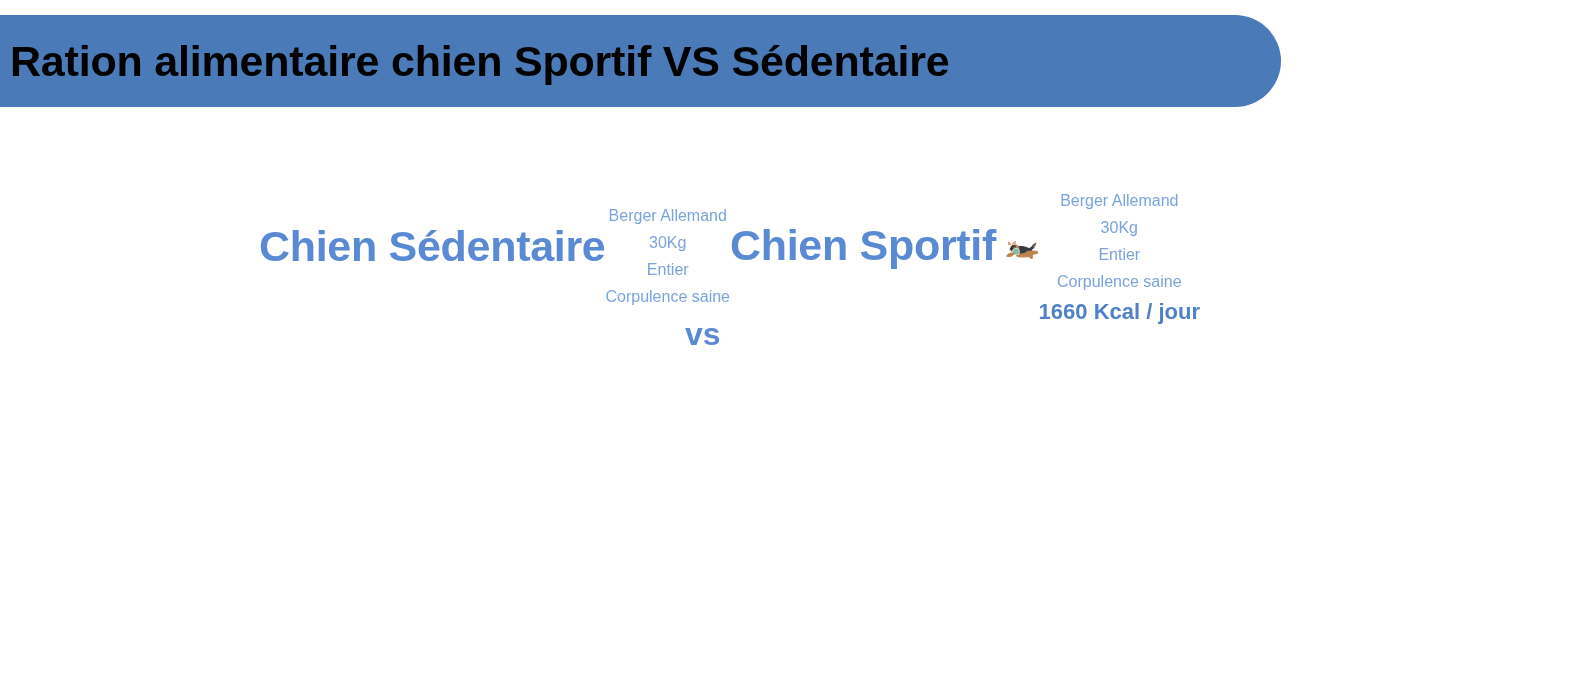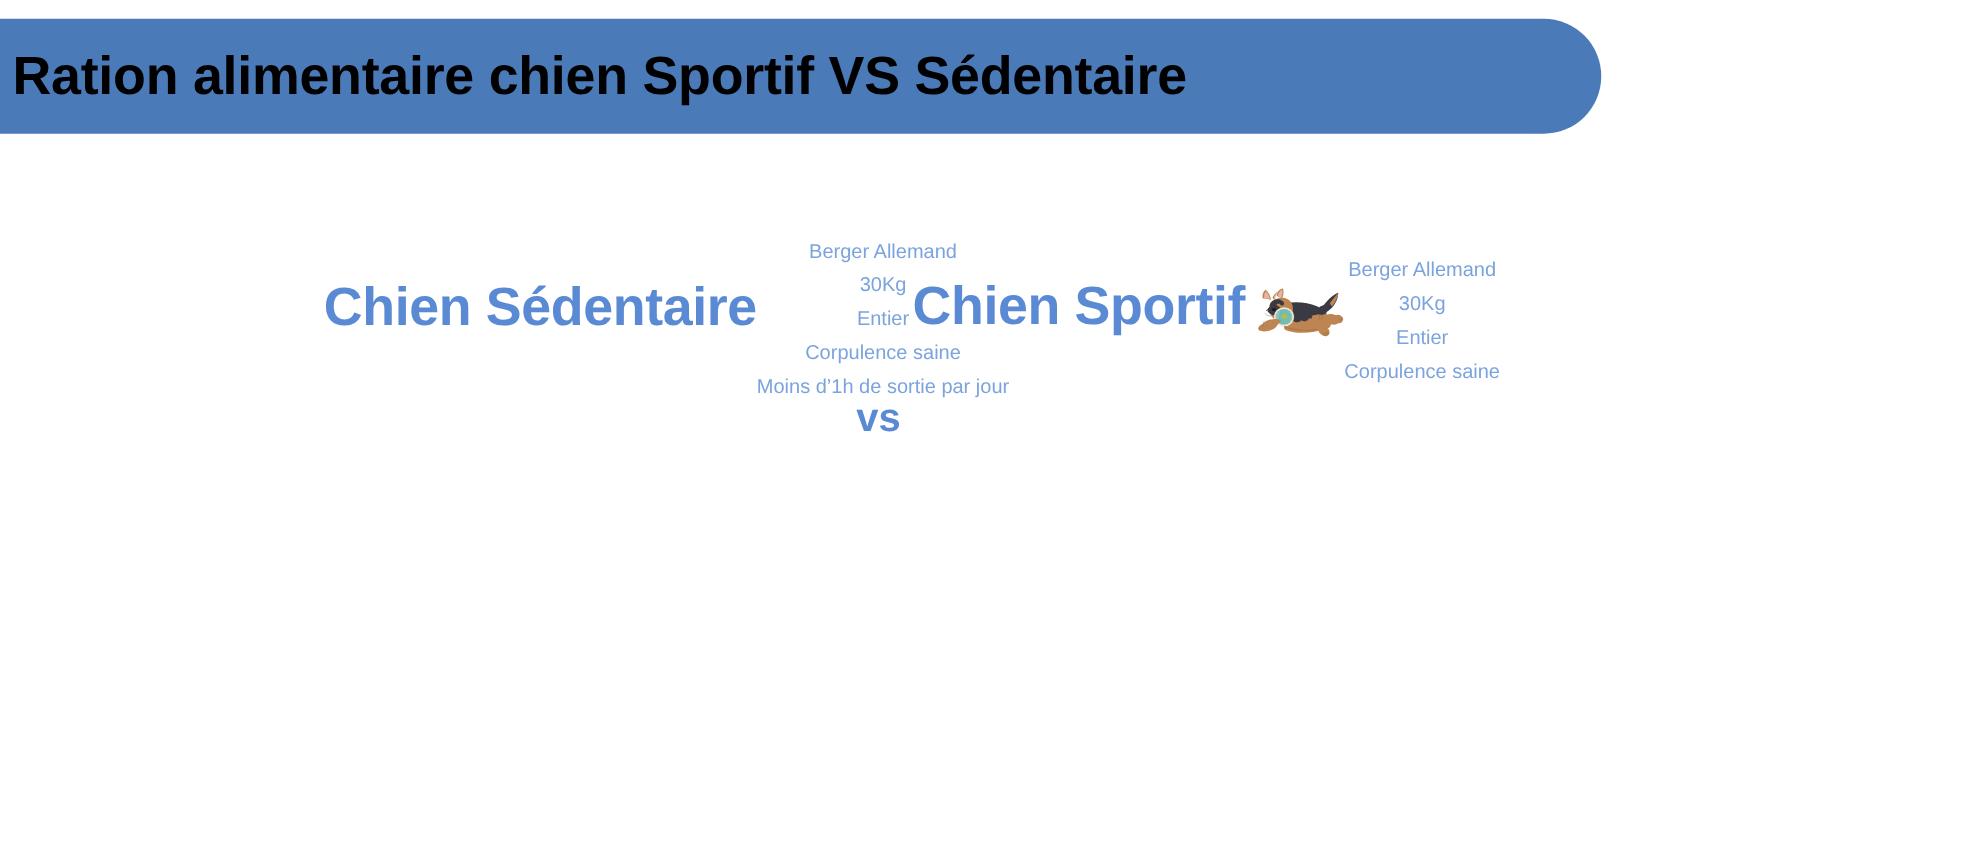--- a/index.html
+++ b/index.html
@@ -197,21 +197,20 @@
         <path d="M86 170 C102 178 124 180 142 176 C130 182 110 182 94 178
                  C90 176 87 173 86 170 Z" fill="#a9733f"></path>
       </svg>
     </div>
 
     <div class="spec-list">
       <div class="spec-line">Berger Allemand</div>
       <div class="spec-line">30Kg</div>
       <div class="spec-line">Entier</div>
       <div class="spec-line">Corpulence saine</div>
-      <div class="spec-line">Moins d’1h de sortie par jour</div>
     </div>
   </div>
 
   <div class="vs-divider">vs</div>
 
   <div class="column right">
 
     <div class="col-heading">Chien Sportif</div>
 
     <div class="illustration running">
@@ -318,16 +317,17 @@
           <path d="M262 106 C268 112 270 120 268 128"></path>
         </g>
       </svg>
     </div>
 
     <div class="spec-list">
       <div class="spec-line">Berger Allemand</div>
       <div class="spec-line">30Kg</div>
       <div class="spec-line">Entier</div>
       <div class="spec-line">Corpulence saine</div>
+      <div class="spec-line emphasis">1660 Kcal / jour</div>
     </div>
   </div>
 
 </div>
 
 </body></html>

